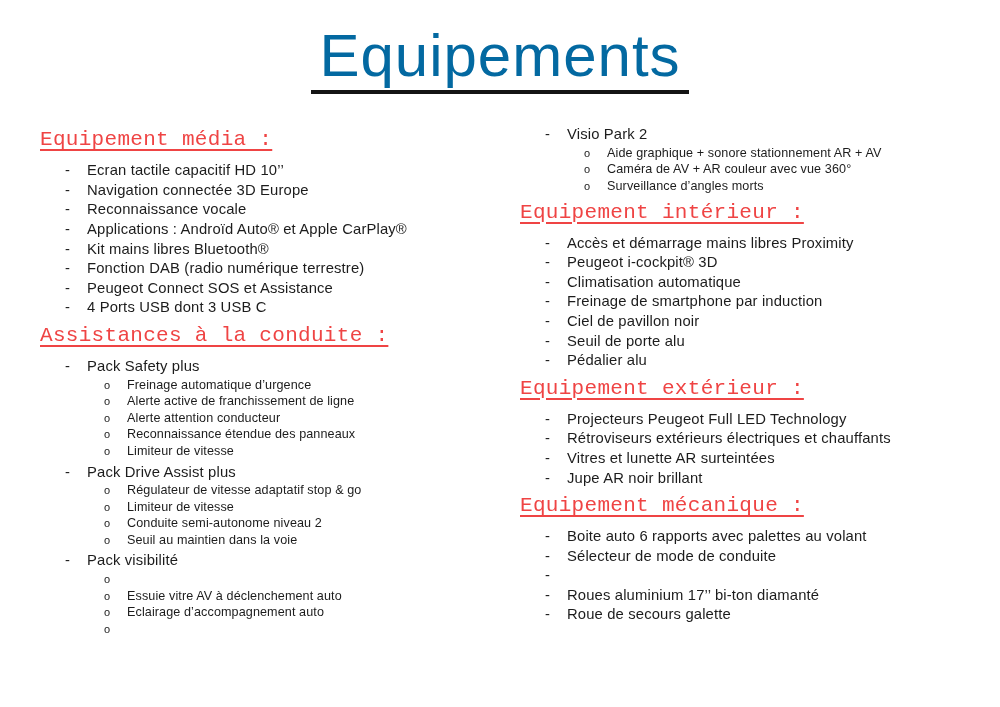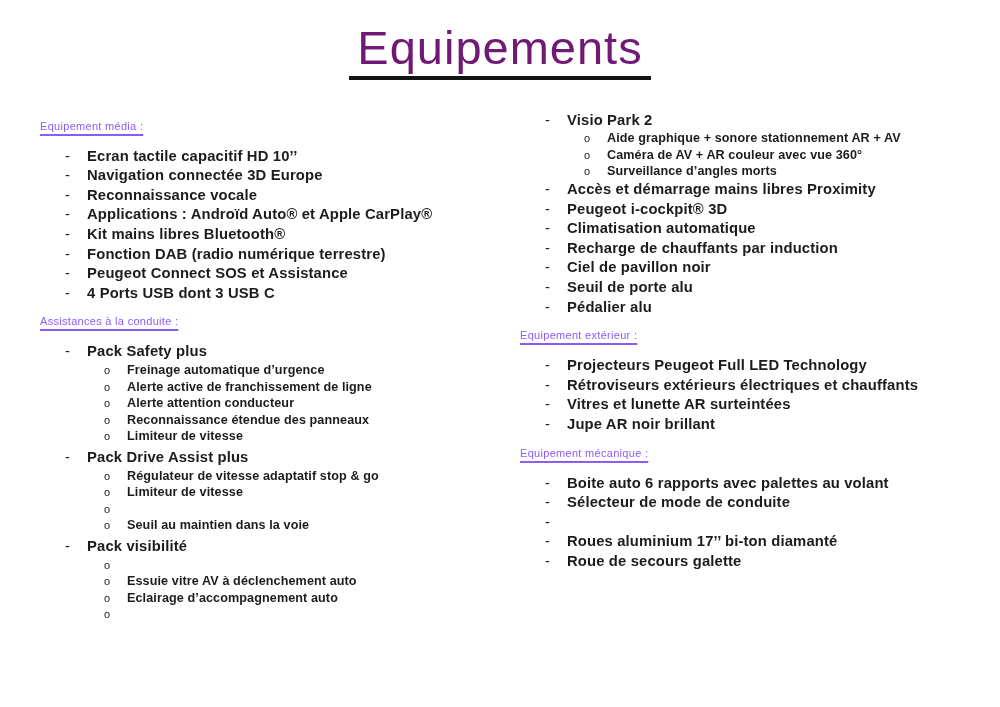--- a/index.html
+++ b/index.html
@@ -14,59 +14,60 @@
     font-family: "Liberation Sans", sans-serif;
     color: #1c1c1c;
     -webkit-font-smoothing: antialiased;
   }
   .title-wrap {
     text-align: center;
     margin-top: 22px;
   }
   .title {
     display: inline-block;
-    font-size: 47px;
+    font-size: 60px;
     line-height: 1.12;
     letter-spacing: 1px;
-    color: #701a75;
+    color: #0369a1;
     border-bottom: 4px solid #141414;
     padding: 0 8px 1px 8px;
   }
   .columns {
     display: flex;
     margin-top: 26px;
     padding-left: 40px;
     align-items: flex-start;
   }
   .col {
     flex: none;
     box-sizing: border-box;
   }
   .col.left  { width: 480px; }
   .col.right { width: 470px; padding-right: 54px; }
   .col.right .section:first-child { margin-top: 5px; }
 
   .heading {
-    font-size: 11px;
+    font-size: 21px;
     line-height: 20px;
     letter-spacing: 0.3px;
-    color: #8b5cf6;
+    color: #ef4444;
     text-decoration: underline;
     text-underline-offset: 3.5px;
     text-decoration-thickness: 1.5px;
     margin: 8px 0 11px 0;
+    font-family: Liberation Mono, monospace;
   }
   .section:first-child .heading { margin-top: 10px; }
 
   .item {
     display: flex;
     align-items: flex-start;
   }
   .item .bullet { flex: none; color: #222; }
-  .item .txt { flex: 1 1 auto; min-width: 0; font-weight: bold; }
+  .item .txt { flex: 1 1 auto; min-width: 0; }
 
   .item.l1 {
     font-size: 14.8px;
     line-height: 19.6px;
     letter-spacing: 0.15px;
     padding-left: 25px;
   }
   .item.l1 .bullet { width: 22px; }
 
   .item.l2 {
@@ -159,20 +160,21 @@
         <div class="item l2">
           <span class="bullet">o</span>
           <span class="txt">Régulateur de vitesse adaptatif stop &amp; go</span>
         </div>
         <div class="item l2">
           <span class="bullet">o</span>
           <span class="txt">Limiteur de vitesse</span>
         </div>
         <div class="item l2">
           <span class="bullet">o</span>
+          <span class="txt">Conduite semi-autonome niveau 2</span>
         </div>
         <div class="item l2">
           <span class="bullet">o</span>
           <span class="txt">Seuil au maintien dans la voie</span>
         </div>
         <div class="item l1">
           <span class="bullet">-</span>
           <span class="txt">Pack visibilité</span>
         </div>
         <div class="item l2">
@@ -204,35 +206,36 @@
         <div class="item l2">
           <span class="bullet">o</span>
           <span class="txt">Caméra de AV + AR couleur avec vue 360°</span>
         </div>
         <div class="item l2">
           <span class="bullet">o</span>
           <span class="txt">Surveillance d’angles morts</span>
         </div>
       </div>
       <div class="section">
+        <div class="heading">Equipement intérieur :</div>
         <div class="item l1">
           <span class="bullet">-</span>
           <span class="txt">Accès et démarrage mains libres Proximity</span>
         </div>
         <div class="item l1">
           <span class="bullet">-</span>
           <span class="txt">Peugeot i-cockpit® 3D</span>
         </div>
         <div class="item l1">
           <span class="bullet">-</span>
           <span class="txt">Climatisation automatique</span>
         </div>
         <div class="item l1">
           <span class="bullet">-</span>
-          <span class="txt">Recharge de chauffants par induction</span>
+          <span class="txt">Freinage de smartphone par induction</span>
         </div>
         <div class="item l1">
           <span class="bullet">-</span>
           <span class="txt">Ciel de pavillon noir</span>
         </div>
         <div class="item l1">
           <span class="bullet">-</span>
           <span class="txt">Seuil de porte alu</span>
         </div>
         <div class="item l1">

